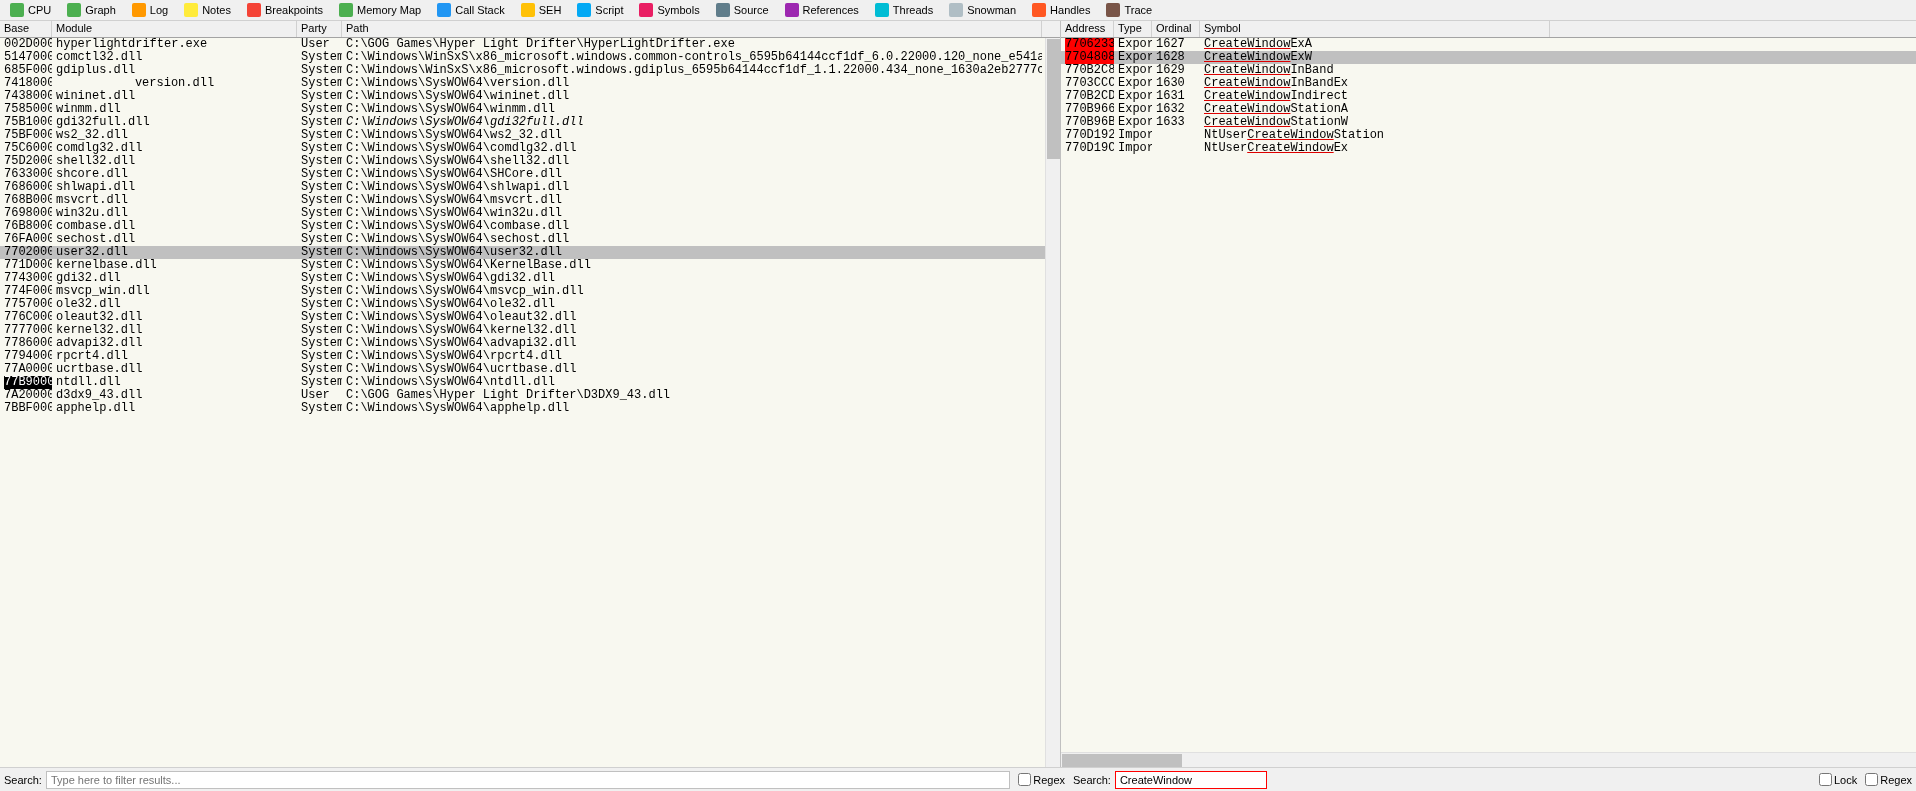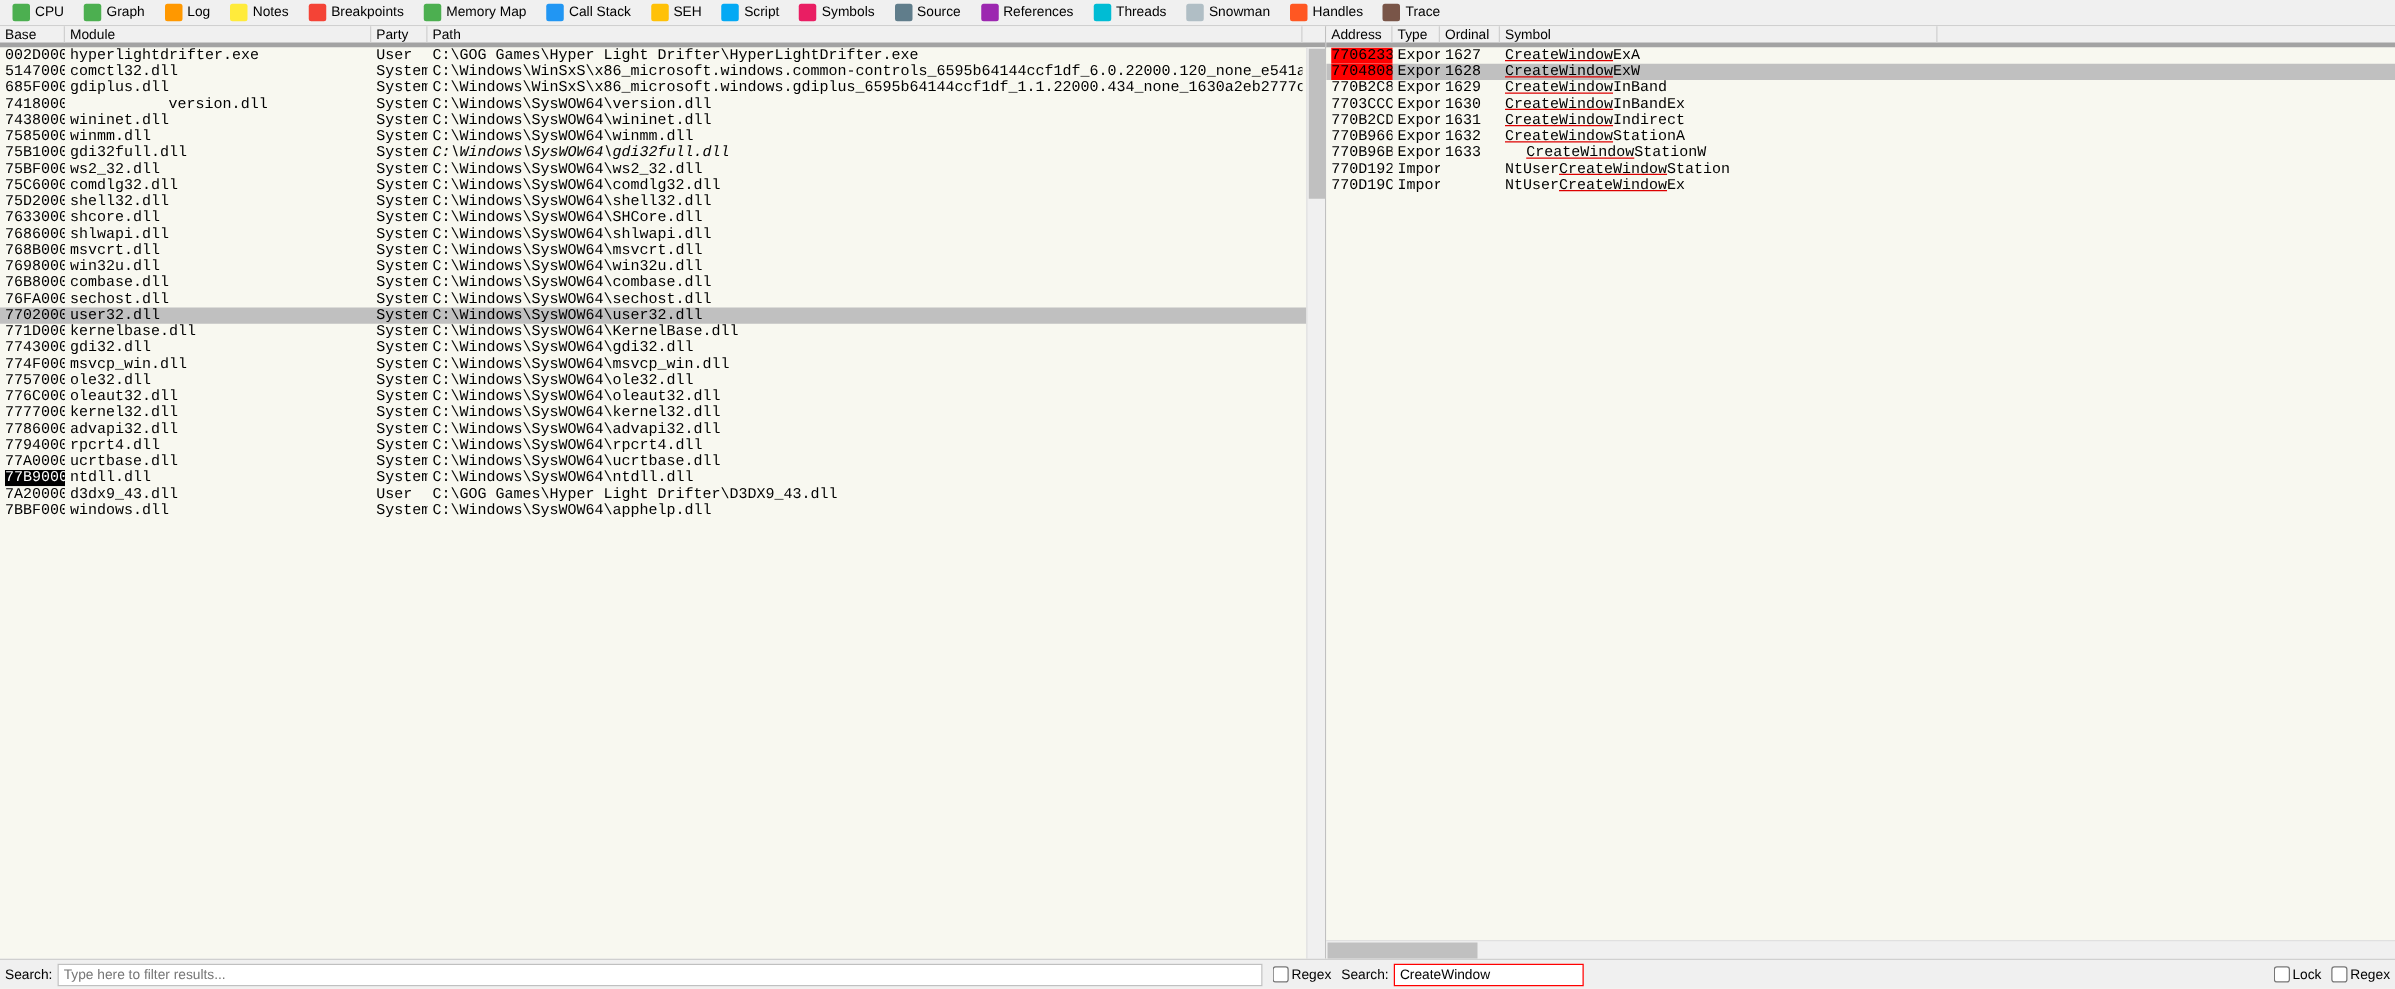--- a/index.html
+++ b/index.html
@@ -3,21 +3,21 @@
 <meta charset="utf-8">
 <style>
 * { margin:0; padding:0; box-sizing:border-box; }
 body { font-family:'Segoe UI',Tahoma,sans-serif; font-size:11px; background:#f8f8f0; overflow:hidden; width:1916px; height:791px; }
 .toolbar { height:21px; background:#f0f0f0; border-bottom:1px solid #d0d0d0; display:flex; align-items:center; padding:0 2px; }
 .tb-btn { display:flex; align-items:center; padding:2px 6px; margin:0 1px; cursor:pointer; border:1px solid transparent; }
 .tb-icon { width:14px; height:14px; margin-right:4px; display:inline-block; }
 .main { display:flex; height:calc(100% - 21px - 24px); }
 .left-pane { width:1061px; display:flex; flex-direction:column; border-right:1px solid #c0c0c0; position:relative; }
 .right-pane { flex:1; display:flex; flex-direction:column; position:relative; }
-.headers { display:flex; background:#f0f0f0; border-bottom:4px solid #a3a3a3; height:17px; font-size:11px; }
+.headers { display:flex; background:#f0f0f0; border-bottom:1px solid #a3a3a3; height:17px; font-size:11px; }
 .hcell { padding:1px 4px; border-right:1px solid #d0d0d0; overflow:hidden; white-space:nowrap; }
 .table-body { flex:1; overflow:auto; font-family:'Consolas','Courier New',monospace; font-size:12px; line-height:1.05; background:#f8f8f0; }
 .row { display:flex; height:13px; cursor:pointer; }
 .row.selected { background:#c0c0c0; }
 .cell { padding:0 4px; overflow:hidden; white-space:nowrap; }
 .base-hi { background:#000; color:#fff; }
 .addr-hi { background:#ff0000; color:#000; }
 .underline-match { text-decoration:underline; text-decoration-color:#d00; }
 .bottom-bar { position:absolute; bottom:0; left:0; right:0; height:24px; background:#f0f0f0; border-top:1px solid #d0d0d0; display:flex; padding:0 4px; font-size:11px; }
 .bottom-bar label { margin-right:4px; }
@@ -271,21 +271,21 @@
           <div class="cell" style="width: 700px;">C:\Windows\SysWOW64\ntdll.dll</div>
         </div>
         <div class="row">
           <div class="cell" style="width: 52px;">7A200000</div>
           <div class="cell" style="width: 245px;">d3dx9_43.dll</div>
           <div class="cell" style="width: 45px;">User</div>
           <div class="cell" style="width: 700px;">C:\GOG Games\Hyper Light Drifter\D3DX9_43.dll</div>
         </div>
         <div class="row">
           <div class="cell" style="width: 52px;">7BBF0000</div>
-          <div class="cell" style="width: 245px;">windows.dll</div>
+          <div class="cell" style="width: 245px;">apphelp.dll</div>
           <div class="cell" style="width: 45px;">System</div>
           <div class="cell" style="width: 700px;">C:\Windows\SysWOW64\apphelp.dll</div>
         </div>
       </div>
     <div class="scrollbar-v">
         <div class="thumb"></div>
       </div>
   </div>
   <div class="right-pane">
     <div class="headers" id="right-headers">
@@ -328,21 +328,21 @@
         <div class="row">
           <div class="cell" style="width: 53px;">770B9660</div>
           <div class="cell" style="width: 38px;">Export</div>
           <div class="cell" style="width: 48px;">1632</div>
           <div class="cell" style="width: 350px;"><span class="underline-match">CreateWindow</span>StationA</div>
         </div>
         <div class="row">
           <div class="cell" style="width: 53px;">770B96B0</div>
           <div class="cell" style="width: 38px;">Export</div>
           <div class="cell" style="width: 48px;">1633</div>
-          <div class="cell" style="width: 350px; margin-left: 17px;"><span class="underline-match">CreateWindow</span>StationW</div>
+          <div class="cell" style="width: 350px;"><span class="underline-match">CreateWindow</span>StationW</div>
         </div>
         <div class="row">
           <div class="cell" style="width: 53px;">770D1920</div>
           <div class="cell" style="width: 38px;">Import</div>
           <div class="cell" style="width: 48px;"></div>
           <div class="cell" style="width: 350px;">NtUser<span class="underline-match">CreateWindow</span>Station</div>
         </div>
         <div class="row">
           <div class="cell" style="width: 53px;">770D19C0</div>
           <div class="cell" style="width: 38px;">Import</div>

